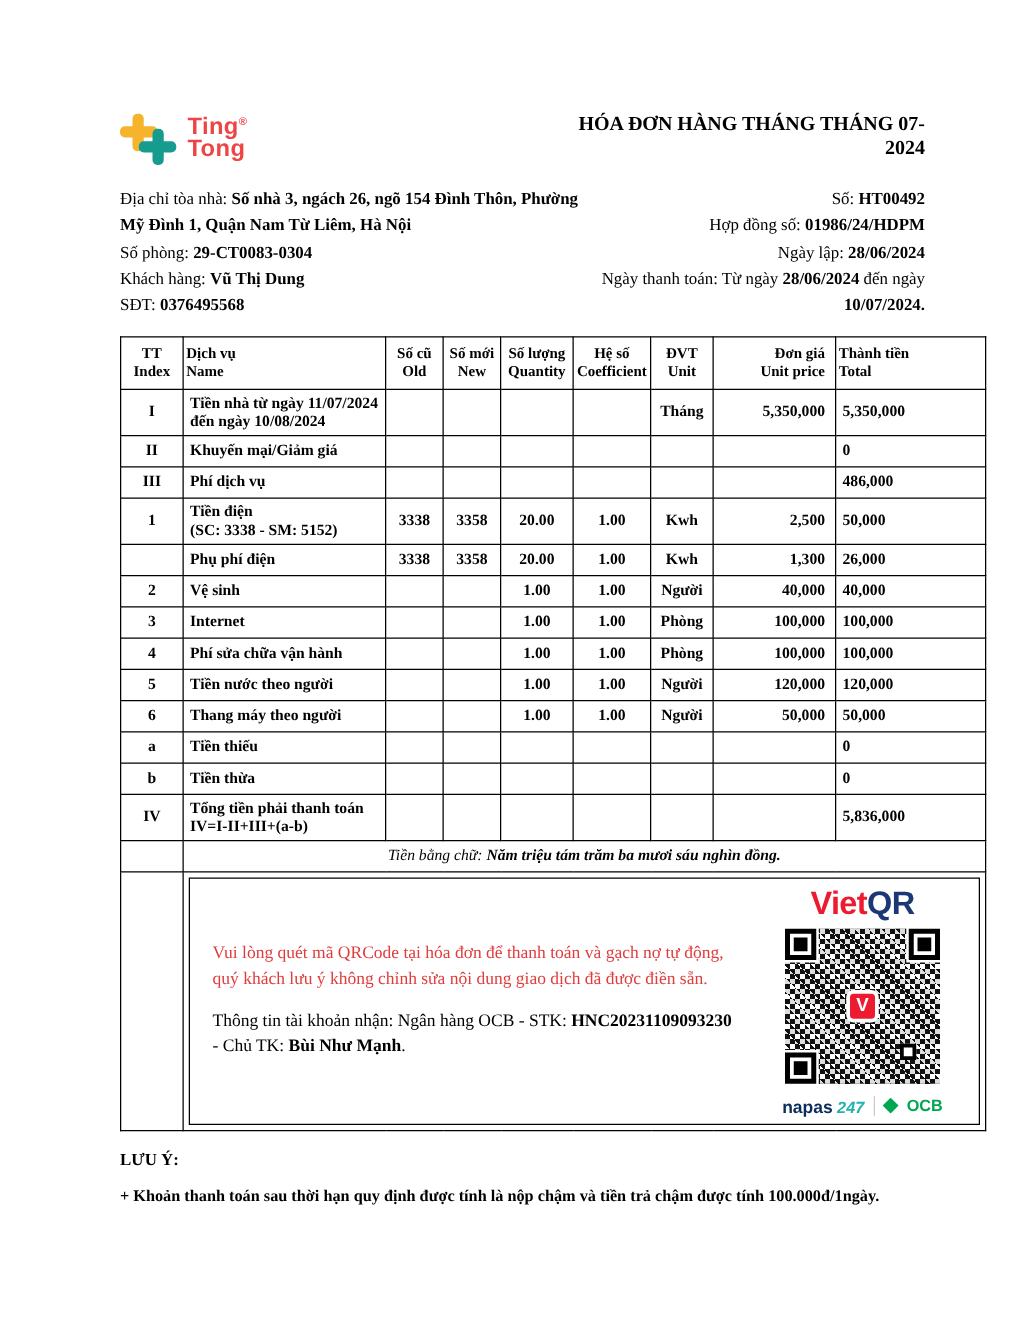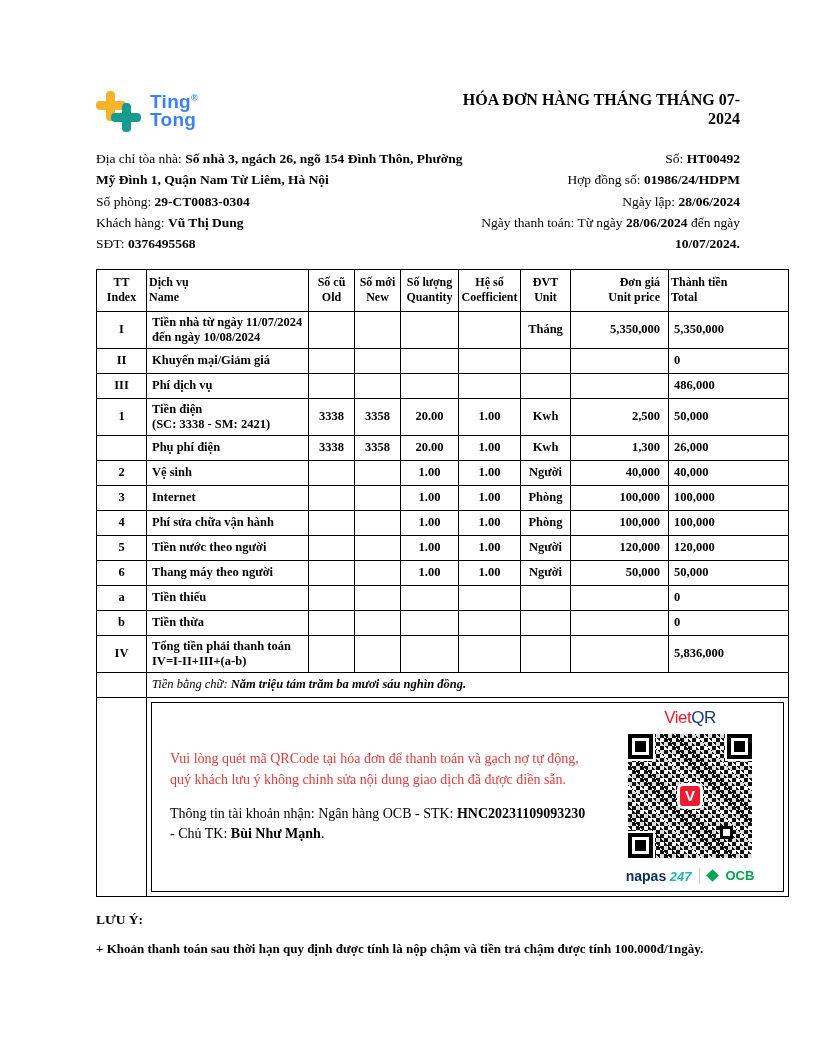--- a/index.html
+++ b/index.html
@@ -14,21 +14,21 @@
   
   .header { display:flex; justify-content:space-between; align-items:flex-start; }
   .logo { display:flex; align-items:center; gap:8px; }
   .logo-mark { position:relative; width:46px; height:42px; }
   .bar { position:absolute; border-radius:4px; }
   .y-h { left:0;  top:11px; width:30px; height:9px;  background:#f6b42c; }
   .y-v { left:10px; top:1px; width:9px;  height:30px; background:#f6b42c; }
   .t-h { left:15px; top:23px; width:30px; height:9px; background:#169b8f; }
   .t-v { left:26px; top:13px; width:9px;  height:29px; background:#169b8f; }
   .logo-text { font-family:"Liberation Sans","DejaVu Sans",sans-serif; font-weight:bold;
-    color:#3b82f6; font-size:19px; line-height:0.95; letter-spacing:0.3px; }
+    color:#ef4444; font-size:19px; line-height:0.95; letter-spacing:0.3px; }
   .logo-text sup { font-size:9px; }
   .title { width:300px; margin-right:48px; text-align:right; font-weight:bold;
     font-size:16px; line-height:1.2; }
 
   
   .info { display:flex; margin-top:16px; font-size:13.5px; line-height:1.58; }
   .info-left { width:372px; }
   .info-right { flex:1; text-align:right; padding-right:48px; }
   .b { font-weight:bold; }
 
@@ -40,34 +40,34 @@
   td { height:25px; padding:3px 5px; }
   .c-tt    { width:50px;  text-align:center; }
   .c-name  { width:162px; text-align:left; }
   .c-old   { width:46px;  text-align:center; }
   .c-new   { width:46px;  text-align:center; }
   .c-qty   { width:58px;  text-align:center; }
   .c-coef  { width:62px;  text-align:center; }
   .c-unit  { width:50px;  text-align:center; }
   .c-price { width:98px;  text-align:right; padding-right:8px; }
   .c-total { width:120px; text-align:left; padding-right:8px; }
-  .words-row td { font-style:italic; }
+  .words-row td { font-style:italic;text-align:center; }
   .w-label { font-weight:normal; }
 
   
   .qr-cell { padding:4px; }
   .qr-box { border:1px solid #000; min-height:190px; display:flex; }
   .qr-left { flex:1; padding:12px 18px; display:flex; flex-direction:column;
     justify-content:center; gap:14px; font-weight:normal; font-size:14px; line-height:1.45; }
   .warning { color:#e03c3c; }
   .account { color:#000; }
   .qr-right { width:178px; padding:6px 8px 6px 0; display:flex; flex-direction:column;
     align-items:center; gap:3px; font-weight:normal; }
-  .vietqr-logo { font-family:"Liberation Sans","DejaVu Sans",sans-serif; font-weight:normal;
-    font-size:17px; line-height:1; letter-spacing:-0.5px; }
+  .vietqr-logo { font-family:"Liberation Sans","DejaVu Sans",sans-serif; font-weight:bold;
+    font-size:26px; line-height:1; letter-spacing:-0.5px; }
   .vq-red  { color:#ed1b2f; }
   .vq-blue { color:#1c3775; }
   .qr-code { position:relative; width:134px; height:134px; background:#fff; }
   .qr-modules { position:absolute; inset:5px;
     background:
       repeating-linear-gradient(0deg,#111 0 4px,#fff 4px 8px),
       repeating-linear-gradient(90deg,#111 0 4px,#fff 4px 8px),
       repeating-linear-gradient(45deg,#111 0 7px,#fff 7px 15px);
     background-blend-mode:difference,difference,normal; }
   .finder { position:absolute; width:25px; height:25px; border:4px solid #000;
@@ -226,21 +226,21 @@
         <td class="c-qty"></td>
         <td class="c-coef"></td>
         <td class="c-unit"></td>
         <td class="c-price"></td>
         <td class="c-total">486,000</td>
       </tr>
       <tr>
         <td class="c-tt">1</td>
         <td class="c-name">
             <div>Tiền điện</div>
-            <div>(SC: 3338 - SM: 2421)</div>
+            <div>(SC: 3338 - SM: 5152)</div>
           </td>
         <td class="c-old">3338</td>
         <td class="c-new">3358</td>
         <td class="c-qty">20.00</td>
         <td class="c-coef">1.00</td>
         <td class="c-unit">Kwh</td>
         <td class="c-price">2,500</td>
         <td class="c-total">50,000</td>
       </tr>
       <tr>

